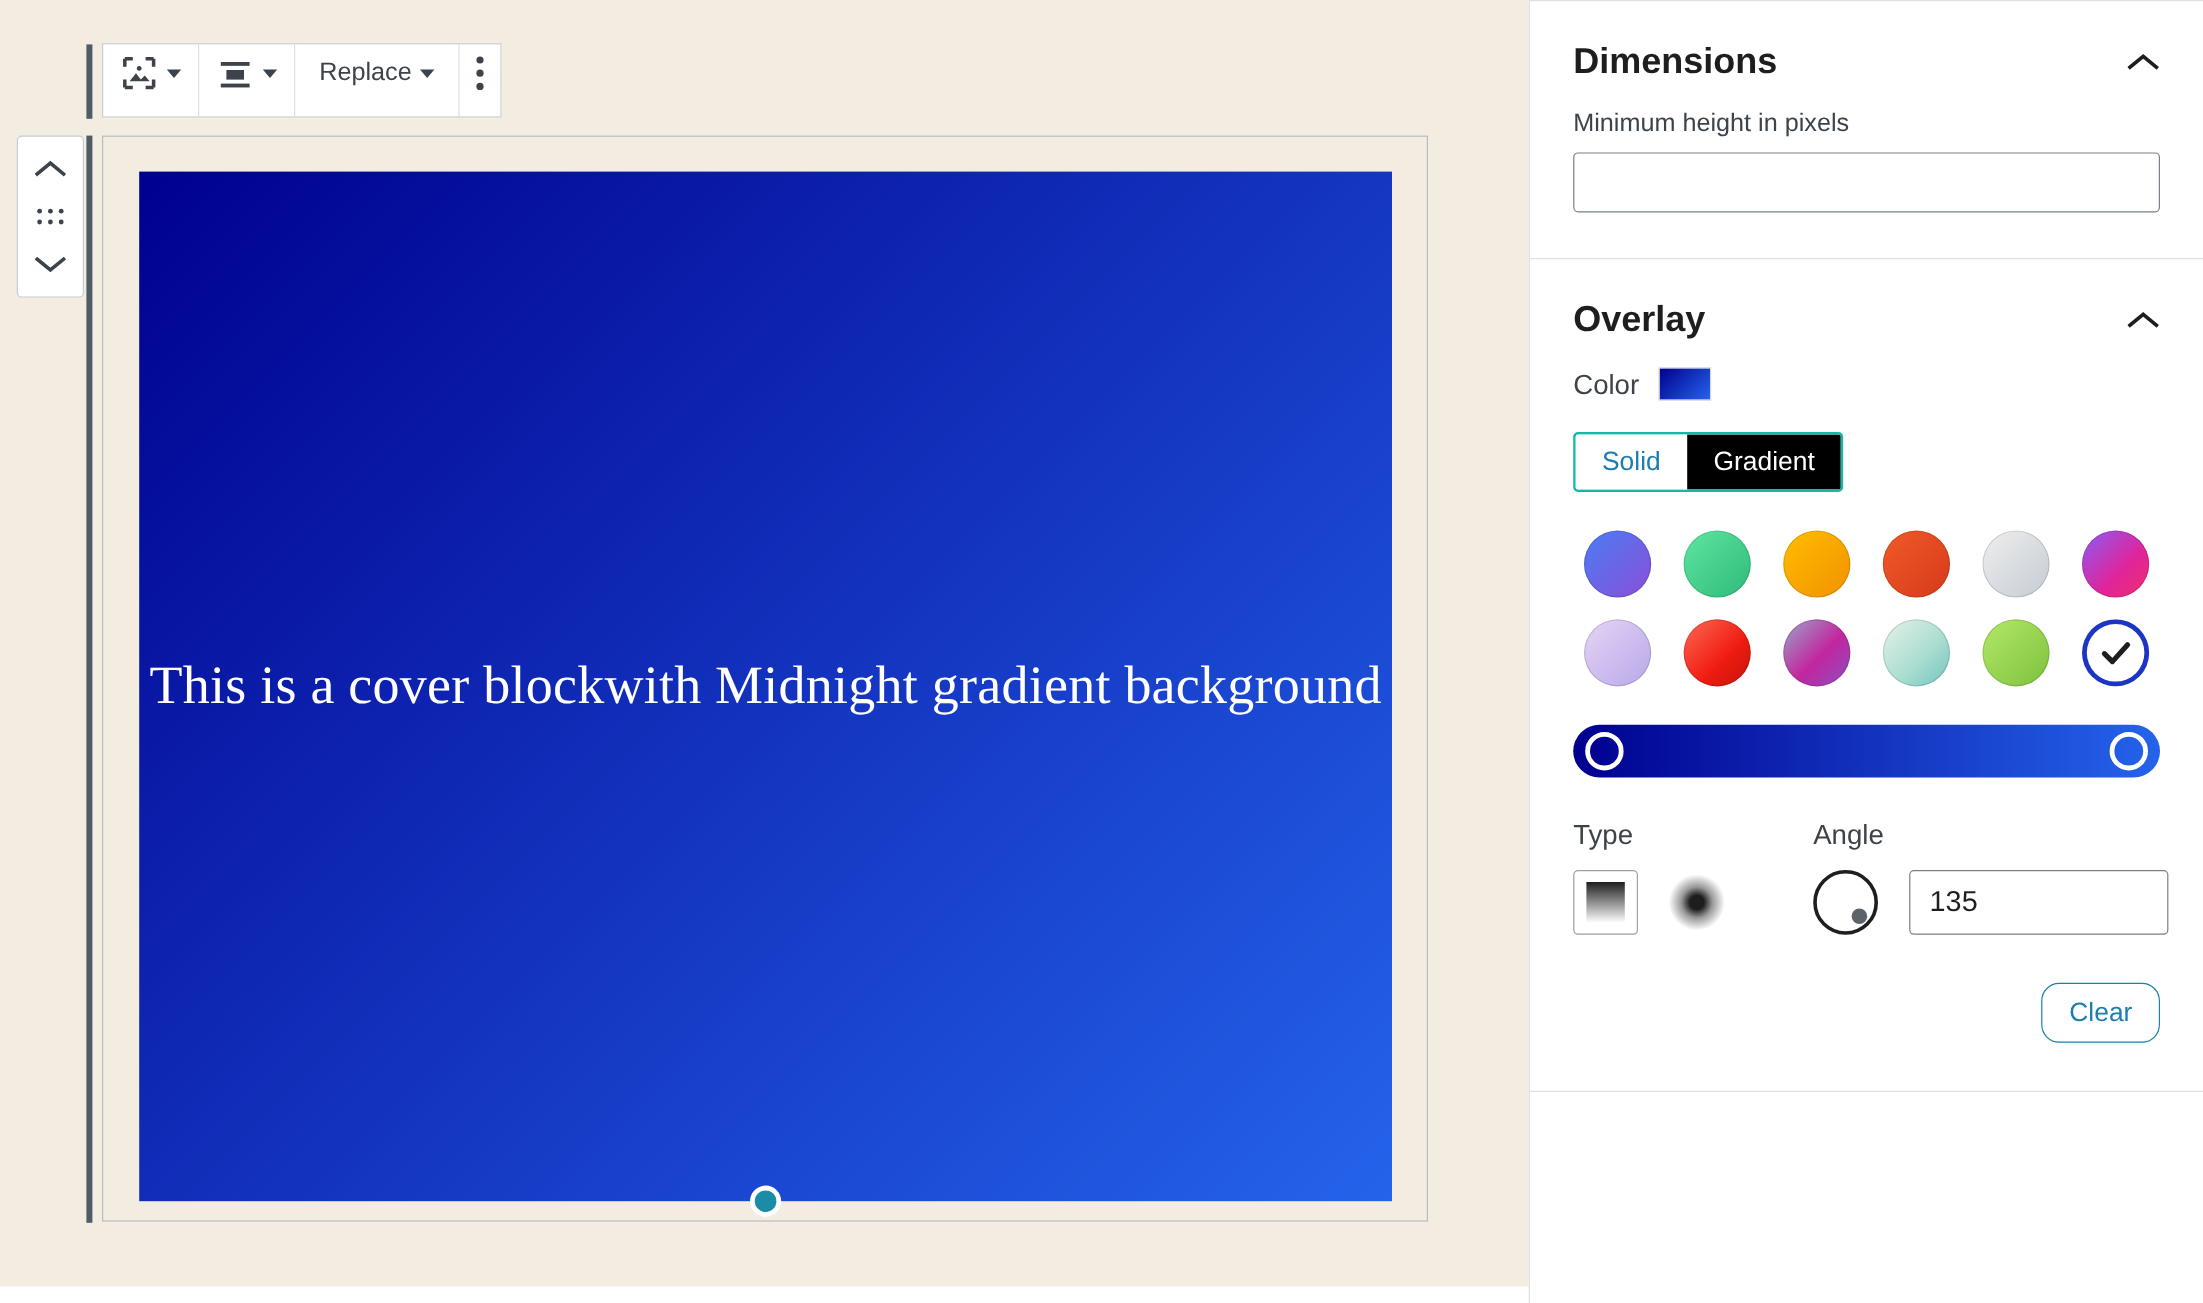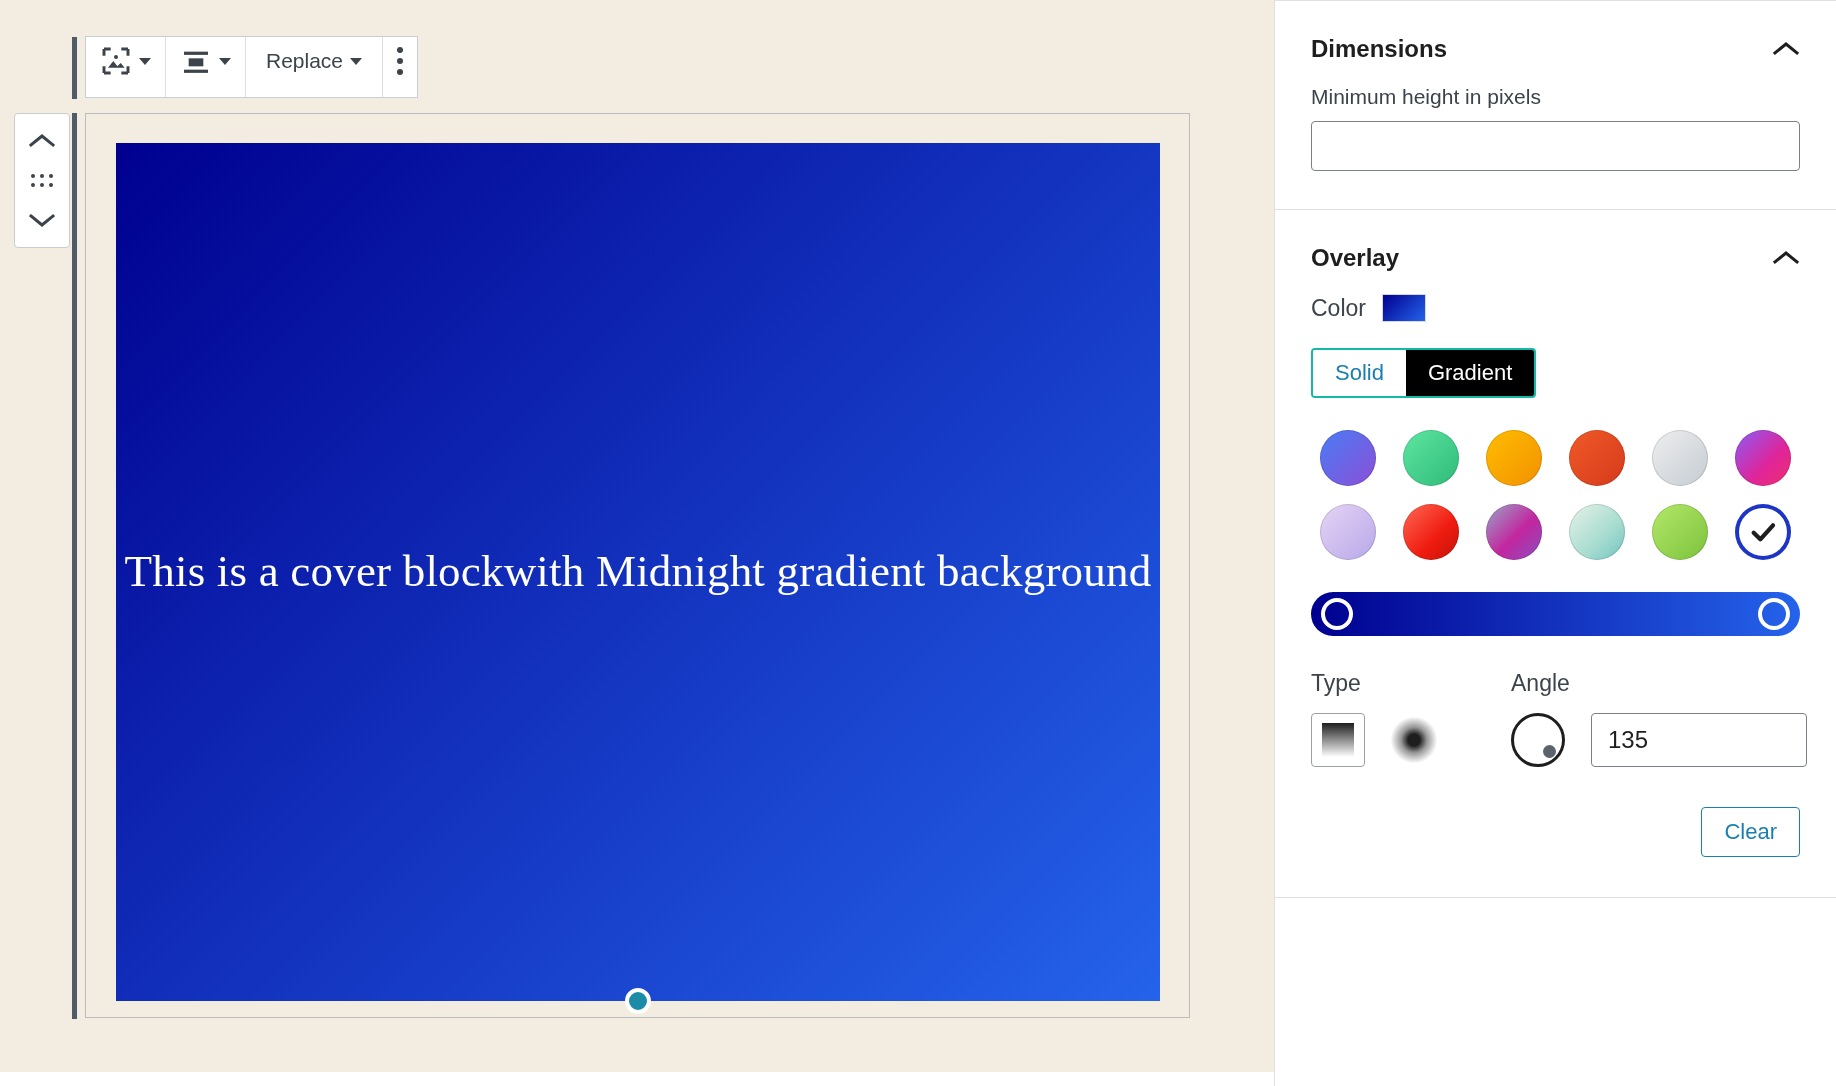--- a/index.html
+++ b/index.html
@@ -139,21 +139,21 @@
     text-align: center; padding: 0 40px;
   }
   .help-clip { height: 86px; overflow: hidden; position: relative; }
   .help-inner { position: absolute; left: 0; top: -22px; width: 100%; }
 
   .panel-head {
     display: flex; align-items: center; justify-content: space-between;
     padding: 34px 36px 22px 36px;
     cursor: pointer;
   }
-  .panel-title { font-size: 24px; font-weight: bold; color: #1e1e1e; }
+  .panel-title { font-size: 30px; font-weight: bold; color: #1e1e1e; }
 
   .field-label { font-size: 21px; color: #3c434a; margin-bottom: 12px; }
   .text-input {
     width: 100%; height: 50px;
     border: 1px solid #79808a; border-radius: 4px;
     background: #ffffff;
     font-size: 21px; color: #1e1e1e;
     padding: 0 14px;
     font-family: "Liberation Sans", sans-serif;
   }
@@ -249,21 +249,21 @@
     border: 1px solid #79808a; border-radius: 4px;
     font-size: 24px; color: #1e1e1e;
     padding: 0 16px;
     font-family: "Liberation Sans", sans-serif;
   }
 
   .clear-row { display: flex; justify-content: flex-end; padding-bottom: 40px; }
   .clear-btn {
     font-size: 22px; color: #1a7fb0;
     background: #ffffff;
-    border: 1px solid #1a7fb0; border-radius: 4px;
+    border: 1px solid #1a7fb0; border-radius: 15px;
     padding: 11px 22px; cursor: pointer;
     font-family: "Liberation Sans", sans-serif;
   }
 </style>
 </head>
 <body>
 
 <div class="screen">
 
   <div class="canvas-area">

